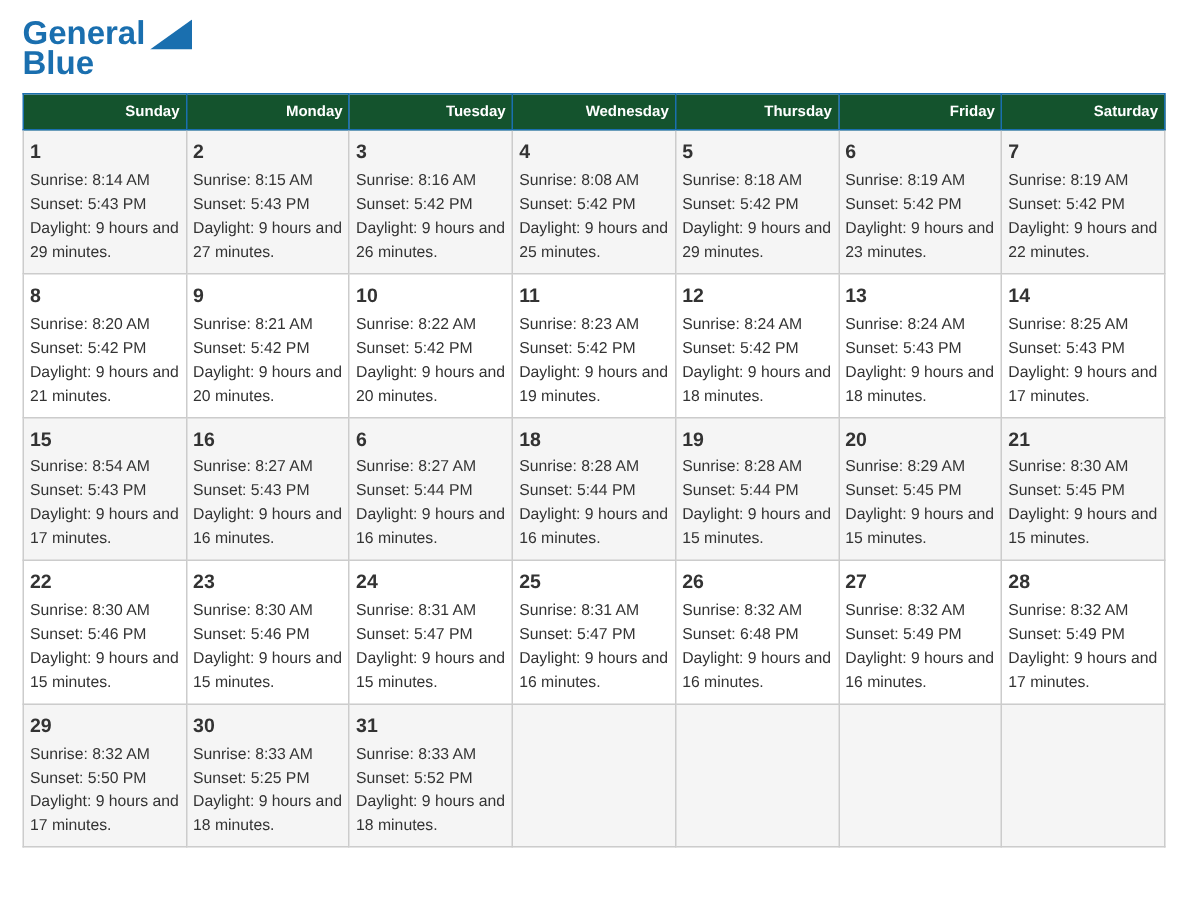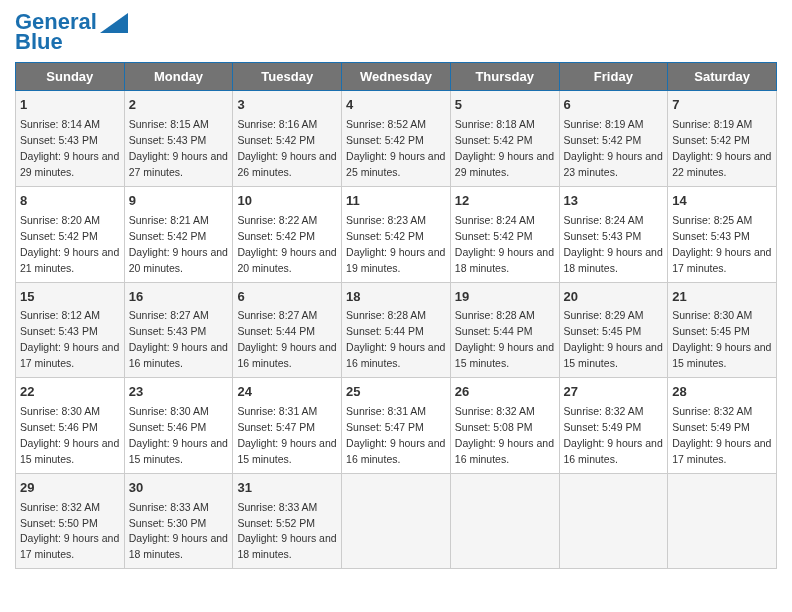--- a/index.html
+++ b/index.html
@@ -43,25 +43,25 @@
     .location {
       font-size: 16px;
       color: #333;
     }
     table {
       width: 100%;
       border-collapse: collapse;
       font-size: 11px;
     }
     thead tr th {
-      background-color: #737373;
+      background-color: #14532d;
       color: #fff;
       padding: 6px 4px;
-      text-align: center;
-      font-size: 13px;
+      text-align: right;
+      font-size: 10px;
       font-weight: bold;
       border: 1px solid #1a6faf;
     }
     tbody tr td {
       vertical-align: top;
       padding: 5px 4px;
       border: 1px solid #ccc;
       width: 14.28%;
       min-height: 70px;
       color: #333;
@@ -118,55 +118,55 @@
         <th>Thursday</th>
         <th>Friday</th>
         <th>Saturday</th>
       </tr>
   </thead>
   <tbody id="calendar-body">
   <tr>
         <td><span class="day-num">1</span><span class="day-info">Sunrise: 8:14 AM</span><br><span class="day-info">Sunset: 5:43 PM</span><br><span class="day-info">Daylight: 9 hours and 29 minutes.</span></td>
         <td><span class="day-num">2</span><span class="day-info">Sunrise: 8:15 AM</span><br><span class="day-info">Sunset: 5:43 PM</span><br><span class="day-info">Daylight: 9 hours and 27 minutes.</span></td>
         <td><span class="day-num">3</span><span class="day-info">Sunrise: 8:16 AM</span><br><span class="day-info">Sunset: 5:42 PM</span><br><span class="day-info">Daylight: 9 hours and 26 minutes.</span></td>
-        <td><span class="day-num">4</span><span class="day-info">Sunrise: 8:52 AM</span><br><span class="day-info">Sunset: 5:42 PM</span><br><span class="day-info">Daylight: 9 hours and 25 minutes.</span></td>
+        <td><span class="day-num">4</span><span class="day-info">Sunrise: 8:08 AM</span><br><span class="day-info">Sunset: 5:42 PM</span><br><span class="day-info">Daylight: 9 hours and 25 minutes.</span></td>
         <td><span class="day-num">5</span><span class="day-info">Sunrise: 8:18 AM</span><br><span class="day-info">Sunset: 5:42 PM</span><br><span class="day-info">Daylight: 9 hours and 29 minutes.</span></td>
         <td><span class="day-num">6</span><span class="day-info">Sunrise: 8:19 AM</span><br><span class="day-info">Sunset: 5:42 PM</span><br><span class="day-info">Daylight: 9 hours and 23 minutes.</span></td>
         <td><span class="day-num">7</span><span class="day-info">Sunrise: 8:19 AM</span><br><span class="day-info">Sunset: 5:42 PM</span><br><span class="day-info">Daylight: 9 hours and 22 minutes.</span></td>
       </tr>
       <tr>
         <td><span class="day-num">8</span><span class="day-info">Sunrise: 8:20 AM</span><br><span class="day-info">Sunset: 5:42 PM</span><br><span class="day-info">Daylight: 9 hours and 21 minutes.</span></td>
         <td><span class="day-num">9</span><span class="day-info">Sunrise: 8:21 AM</span><br><span class="day-info">Sunset: 5:42 PM</span><br><span class="day-info">Daylight: 9 hours and 20 minutes.</span></td>
         <td><span class="day-num">10</span><span class="day-info">Sunrise: 8:22 AM</span><br><span class="day-info">Sunset: 5:42 PM</span><br><span class="day-info">Daylight: 9 hours and 20 minutes.</span></td>
         <td><span class="day-num">11</span><span class="day-info">Sunrise: 8:23 AM</span><br><span class="day-info">Sunset: 5:42 PM</span><br><span class="day-info">Daylight: 9 hours and 19 minutes.</span></td>
         <td><span class="day-num">12</span><span class="day-info">Sunrise: 8:24 AM</span><br><span class="day-info">Sunset: 5:42 PM</span><br><span class="day-info">Daylight: 9 hours and 18 minutes.</span></td>
         <td><span class="day-num">13</span><span class="day-info">Sunrise: 8:24 AM</span><br><span class="day-info">Sunset: 5:43 PM</span><br><span class="day-info">Daylight: 9 hours and 18 minutes.</span></td>
         <td><span class="day-num">14</span><span class="day-info">Sunrise: 8:25 AM</span><br><span class="day-info">Sunset: 5:43 PM</span><br><span class="day-info">Daylight: 9 hours and 17 minutes.</span></td>
       </tr>
       <tr>
-        <td><span class="day-num">15</span><span class="day-info">Sunrise: 8:12 AM</span><br><span class="day-info">Sunset: 5:43 PM</span><br><span class="day-info">Daylight: 9 hours and 17 minutes.</span></td>
+        <td><span class="day-num">15</span><span class="day-info">Sunrise: 8:54 AM</span><br><span class="day-info">Sunset: 5:43 PM</span><br><span class="day-info">Daylight: 9 hours and 17 minutes.</span></td>
         <td><span class="day-num">16</span><span class="day-info">Sunrise: 8:27 AM</span><br><span class="day-info">Sunset: 5:43 PM</span><br><span class="day-info">Daylight: 9 hours and 16 minutes.</span></td>
         <td><span class="day-num">6</span><span class="day-info">Sunrise: 8:27 AM</span><br><span class="day-info">Sunset: 5:44 PM</span><br><span class="day-info">Daylight: 9 hours and 16 minutes.</span></td>
         <td><span class="day-num">18</span><span class="day-info">Sunrise: 8:28 AM</span><br><span class="day-info">Sunset: 5:44 PM</span><br><span class="day-info">Daylight: 9 hours and 16 minutes.</span></td>
         <td><span class="day-num">19</span><span class="day-info">Sunrise: 8:28 AM</span><br><span class="day-info">Sunset: 5:44 PM</span><br><span class="day-info">Daylight: 9 hours and 15 minutes.</span></td>
         <td><span class="day-num">20</span><span class="day-info">Sunrise: 8:29 AM</span><br><span class="day-info">Sunset: 5:45 PM</span><br><span class="day-info">Daylight: 9 hours and 15 minutes.</span></td>
         <td><span class="day-num">21</span><span class="day-info">Sunrise: 8:30 AM</span><br><span class="day-info">Sunset: 5:45 PM</span><br><span class="day-info">Daylight: 9 hours and 15 minutes.</span></td>
       </tr>
       <tr>
         <td><span class="day-num">22</span><span class="day-info">Sunrise: 8:30 AM</span><br><span class="day-info">Sunset: 5:46 PM</span><br><span class="day-info">Daylight: 9 hours and 15 minutes.</span></td>
         <td><span class="day-num">23</span><span class="day-info">Sunrise: 8:30 AM</span><br><span class="day-info">Sunset: 5:46 PM</span><br><span class="day-info">Daylight: 9 hours and 15 minutes.</span></td>
         <td><span class="day-num">24</span><span class="day-info">Sunrise: 8:31 AM</span><br><span class="day-info">Sunset: 5:47 PM</span><br><span class="day-info">Daylight: 9 hours and 15 minutes.</span></td>
         <td><span class="day-num">25</span><span class="day-info">Sunrise: 8:31 AM</span><br><span class="day-info">Sunset: 5:47 PM</span><br><span class="day-info">Daylight: 9 hours and 16 minutes.</span></td>
-        <td><span class="day-num">26</span><span class="day-info">Sunrise: 8:32 AM</span><br><span class="day-info">Sunset: 5:08 PM</span><br><span class="day-info">Daylight: 9 hours and 16 minutes.</span></td>
+        <td><span class="day-num">26</span><span class="day-info">Sunrise: 8:32 AM</span><br><span class="day-info">Sunset: 6:48 PM</span><br><span class="day-info">Daylight: 9 hours and 16 minutes.</span></td>
         <td><span class="day-num">27</span><span class="day-info">Sunrise: 8:32 AM</span><br><span class="day-info">Sunset: 5:49 PM</span><br><span class="day-info">Daylight: 9 hours and 16 minutes.</span></td>
         <td><span class="day-num">28</span><span class="day-info">Sunrise: 8:32 AM</span><br><span class="day-info">Sunset: 5:49 PM</span><br><span class="day-info">Daylight: 9 hours and 17 minutes.</span></td>
       </tr>
       <tr>
         <td><span class="day-num">29</span><span class="day-info">Sunrise: 8:32 AM</span><br><span class="day-info">Sunset: 5:50 PM</span><br><span class="day-info">Daylight: 9 hours and 17 minutes.</span></td>
-        <td><span class="day-num">30</span><span class="day-info">Sunrise: 8:33 AM</span><br><span class="day-info">Sunset: 5:30 PM</span><br><span class="day-info">Daylight: 9 hours and 18 minutes.</span></td>
+        <td><span class="day-num">30</span><span class="day-info">Sunrise: 8:33 AM</span><br><span class="day-info">Sunset: 5:25 PM</span><br><span class="day-info">Daylight: 9 hours and 18 minutes.</span></td>
         <td><span class="day-num">31</span><span class="day-info">Sunrise: 8:33 AM</span><br><span class="day-info">Sunset: 5:52 PM</span><br><span class="day-info">Daylight: 9 hours and 18 minutes.</span></td>
         <td class="empty"></td>
         <td class="empty"></td>
         <td class="empty"></td>
         <td class="empty"></td>
       </tr>
     </tbody>
 </table>
 
 </body></html>

